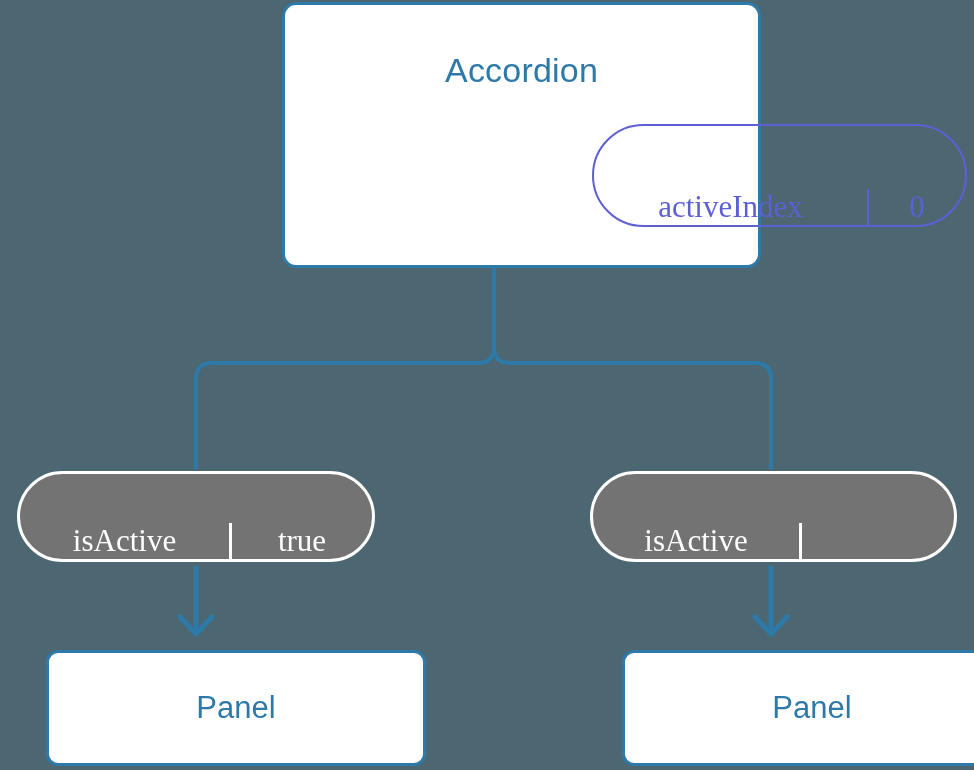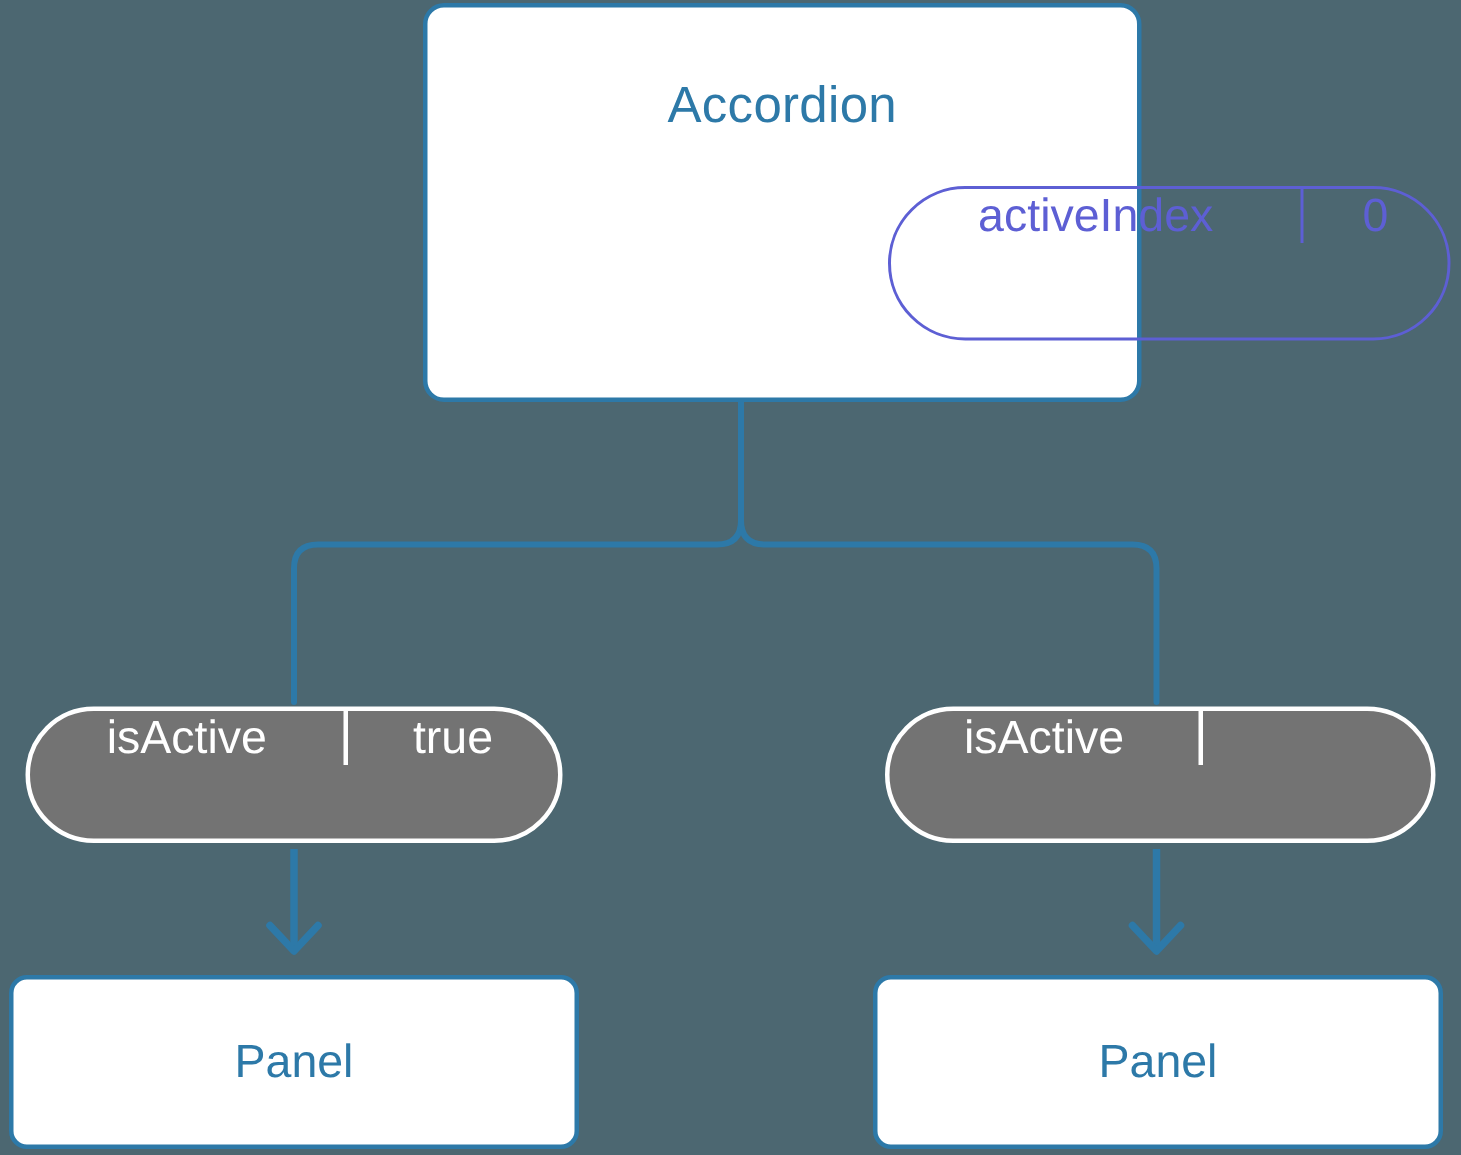--- a/index.html
+++ b/index.html
@@ -52,24 +52,25 @@
     color: #2d79a8;
     font-size: 34px;
     font-weight: 400;
     letter-spacing: 0.2px;
   }
 
   
   .pill {
     position: absolute;
     display: flex;
-    align-items: flex-start;
+    align-items: flex-end;
     box-sizing: border-box;
     border-radius: 999px;
     overflow: hidden;
+    font-family: Liberation Serif, serif;
   }
   .pill .pill-key,
   .pill .pill-val {
     display: flex;
     align-items: center;
     justify-content: center;
     box-sizing: border-box;
     font-size: 31px;
     font-weight: 400;
     white-space: nowrap;
@@ -130,20 +131,21 @@
   
   .panel-box {
     position: absolute;
     background: #ffffff;
     border: 3px solid #2d79a8;
     border-radius: 12px;
     box-sizing: border-box;
     display: flex;
     align-items: center;
     justify-content: center;
+    margin-left: 40px;
   }
   .panel-label {
     color: #2d79a8;
     font-size: 31px;
     font-weight: 400;
   }
   #panel-left {
     left: 6px;
     top: 650px;
     width: 380px;

